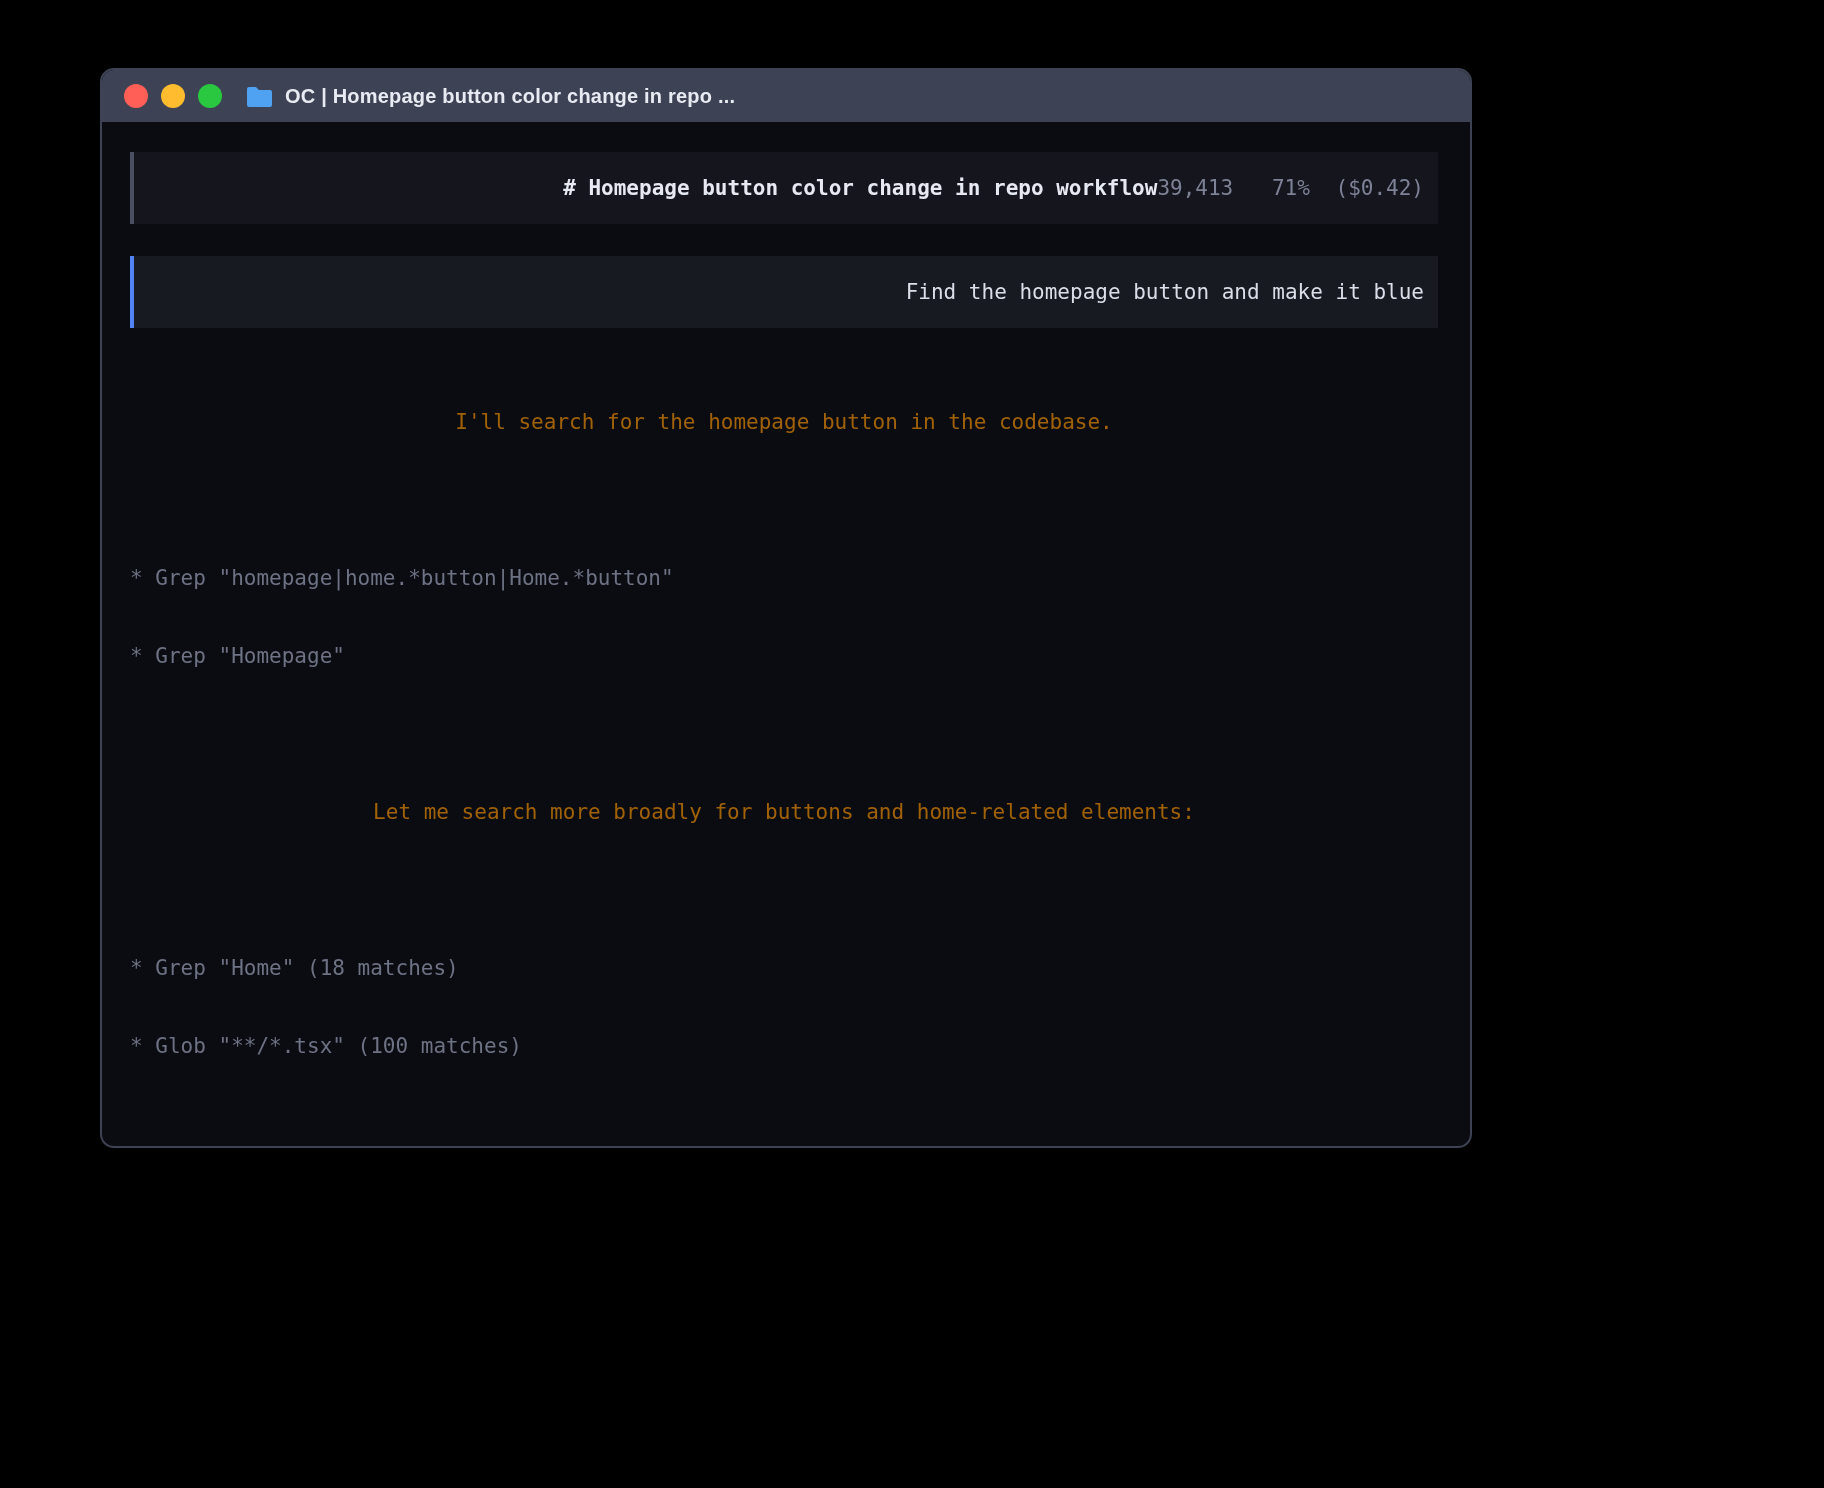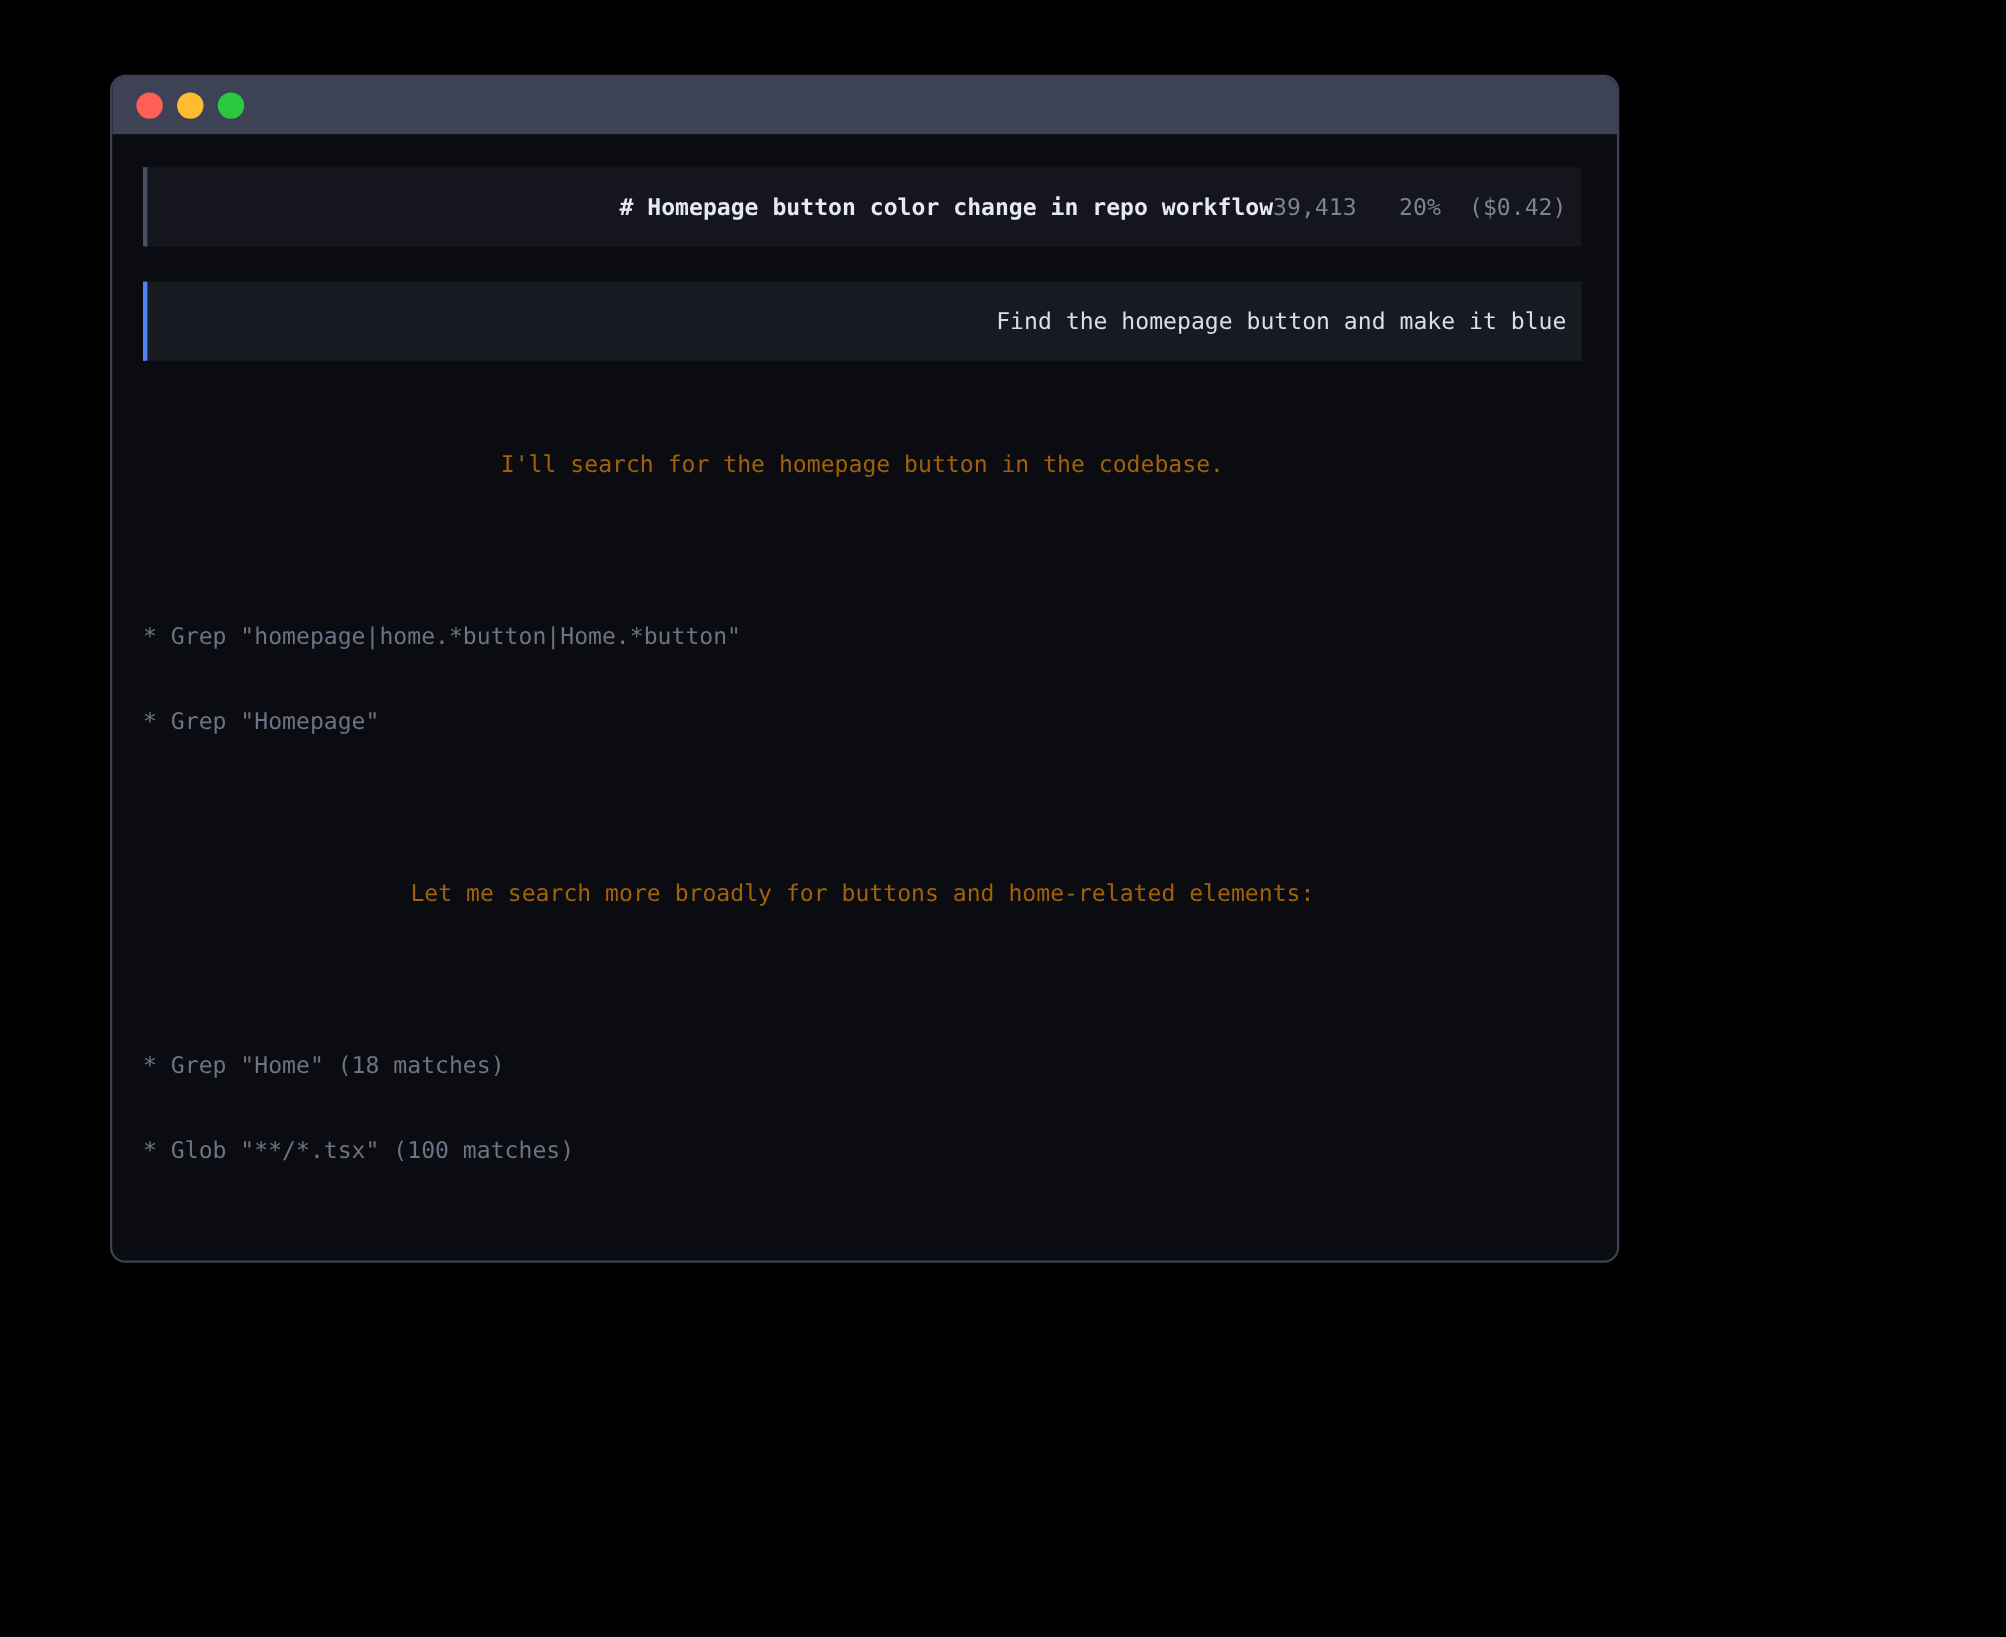--- a/index.html
+++ b/index.html
@@ -80,29 +80,37 @@
 <body>
 
 <div class="window">
 
   <div class="titlebar">
     <div class="lights">
       <span class="light red"></span>
       <span class="light yellow"></span>
       <span class="light green"></span>
     </div>
+    <div class="titlegroup">
+      <span style="display:flex;">
+        <svg width="27" height="21" viewBox="0 0 27 21">
+          <path d="M1 3 a2 2 0 0 1 2 -2 h7 l3 3 h11 a2 2 0 0 1 2 2 v13 a2 2 0 0 1 -2 2 h-21 a2 2 0 0 1 -2 -2 z" fill="#4fa2f2"></path>
+        </svg>
+      </span>
+      <span class="title-text">OC | Homepage button color change in repo ...</span>
+    </div>
   </div>
 
   <div class="term-body">
 
     <div class="block header-block">
       <span class="header-title"># Homepage button color change in repo workflow</span>
       <span class="header-stats">
         <span class="tok">39,413</span>
-        <span class="pct">20%</span>
+        <span class="pct">71%</span>
         <span class="cost">($0.42)</span>
       </span>
     </div>
 
     <div class="block user-block">
       <span>Find the homepage button and make it blue</span>
     </div>
 
     <div class="transcript">
 

